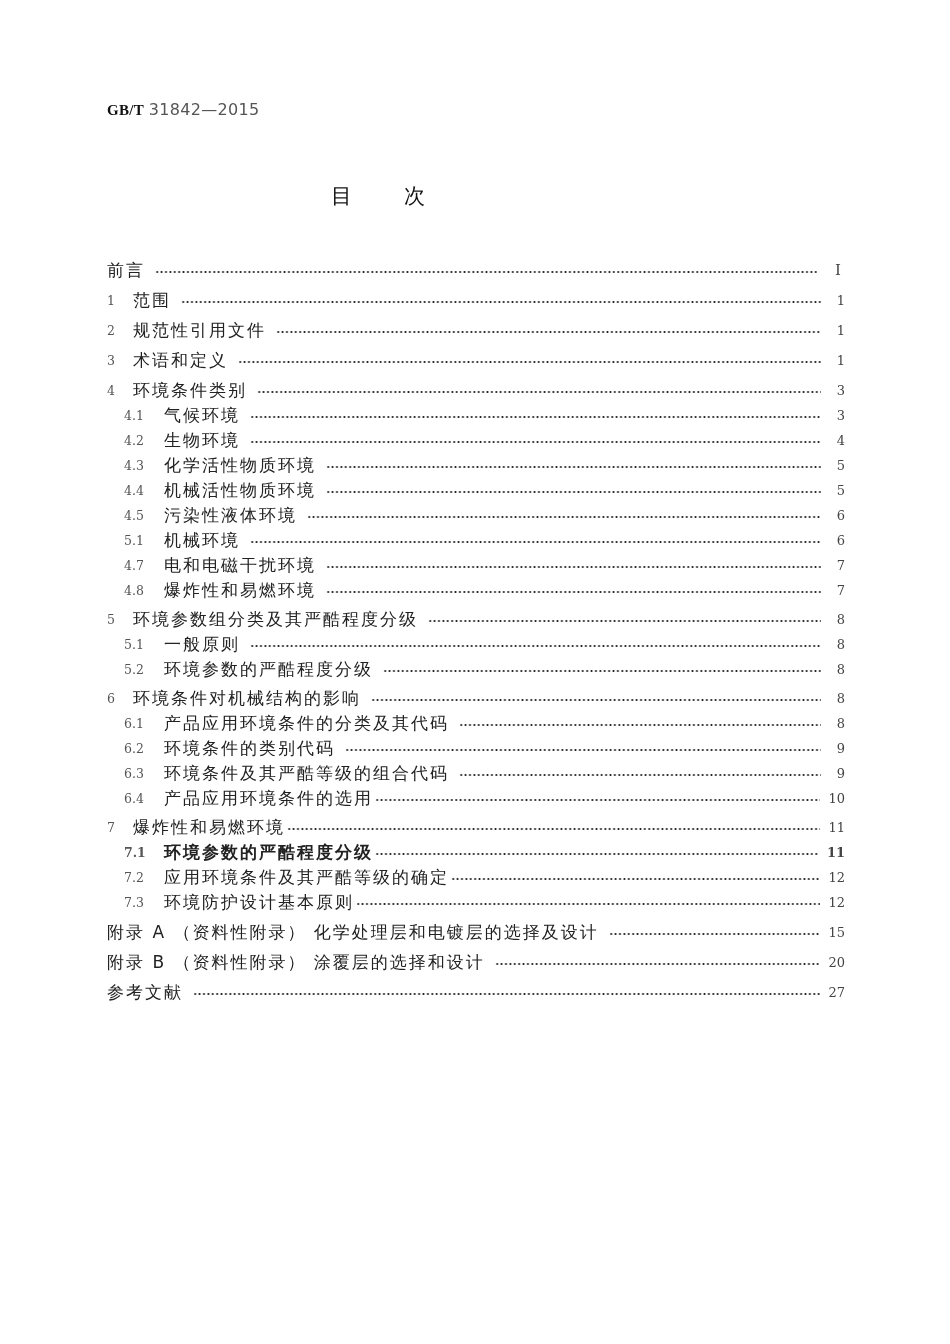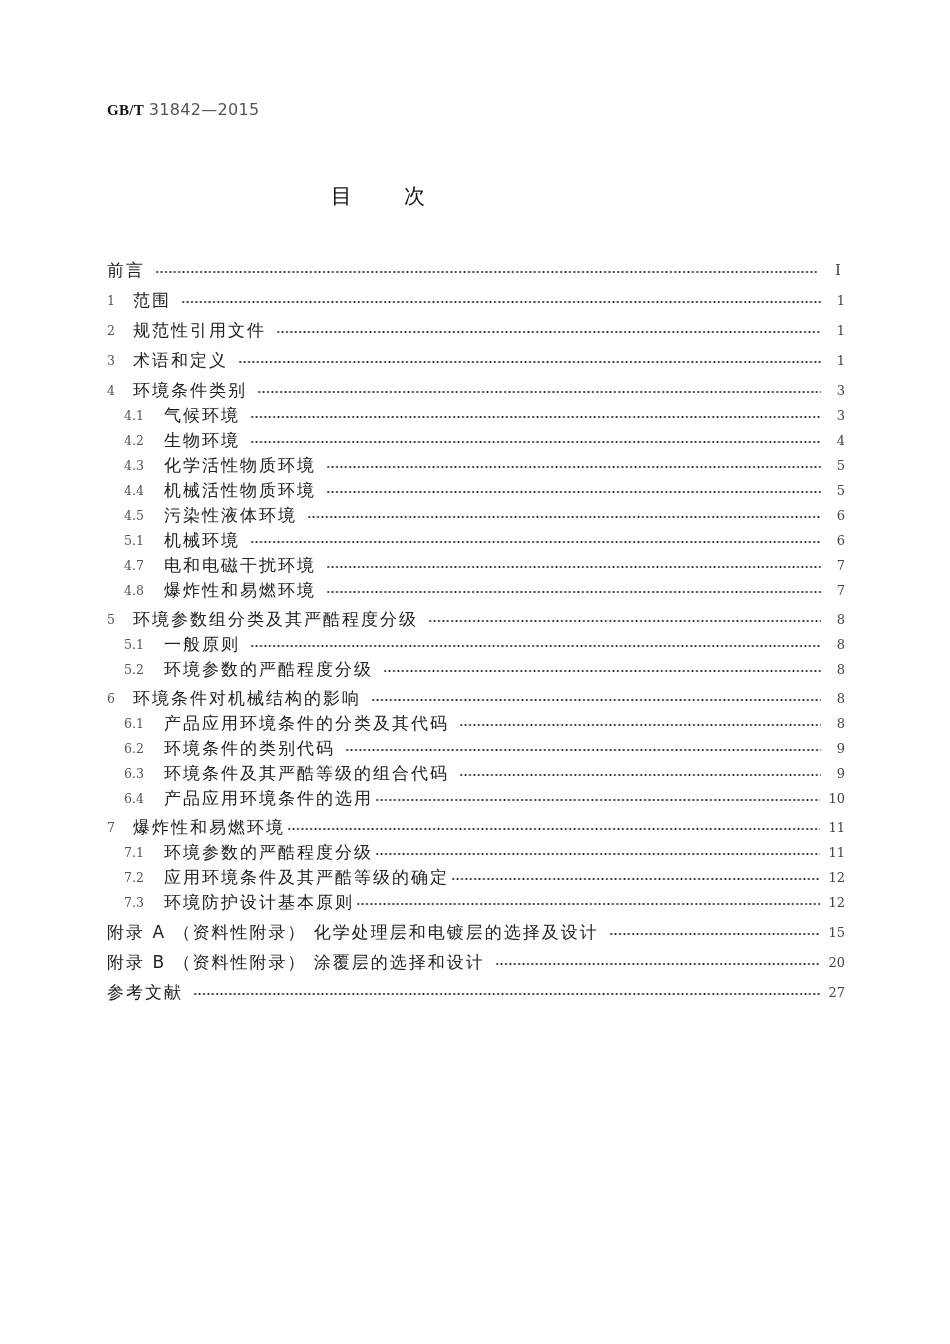--- a/index.html
+++ b/index.html
@@ -249,21 +249,21 @@
       <span class="label">产品应用环境条件的选用</span>
       <span class="leader tight"></span>
       <span class="page">10</span>
     </div>
     <div class="toc-row l1" style="top: 557px;">
       <span class="num">7</span>
       <span class="label">爆炸性和易燃环境</span>
       <span class="leader tight"></span>
       <span class="page">11</span>
     </div>
-    <div class="toc-row l2" style="top: 582px;">
+    <div class="toc-row l2" style="top: 582px; font-weight: bold;">
       <span class="num">7.1</span>
       <span class="label">环境参数的严酷程度分级</span>
       <span class="leader tight"></span>
       <span class="page">11</span>
     </div>
     <div class="toc-row l2" style="top: 607px;">
       <span class="num">7.2</span>
       <span class="label">应用环境条件及其严酷等级的确定</span>
       <span class="leader tight"></span>
       <span class="page">12</span>

